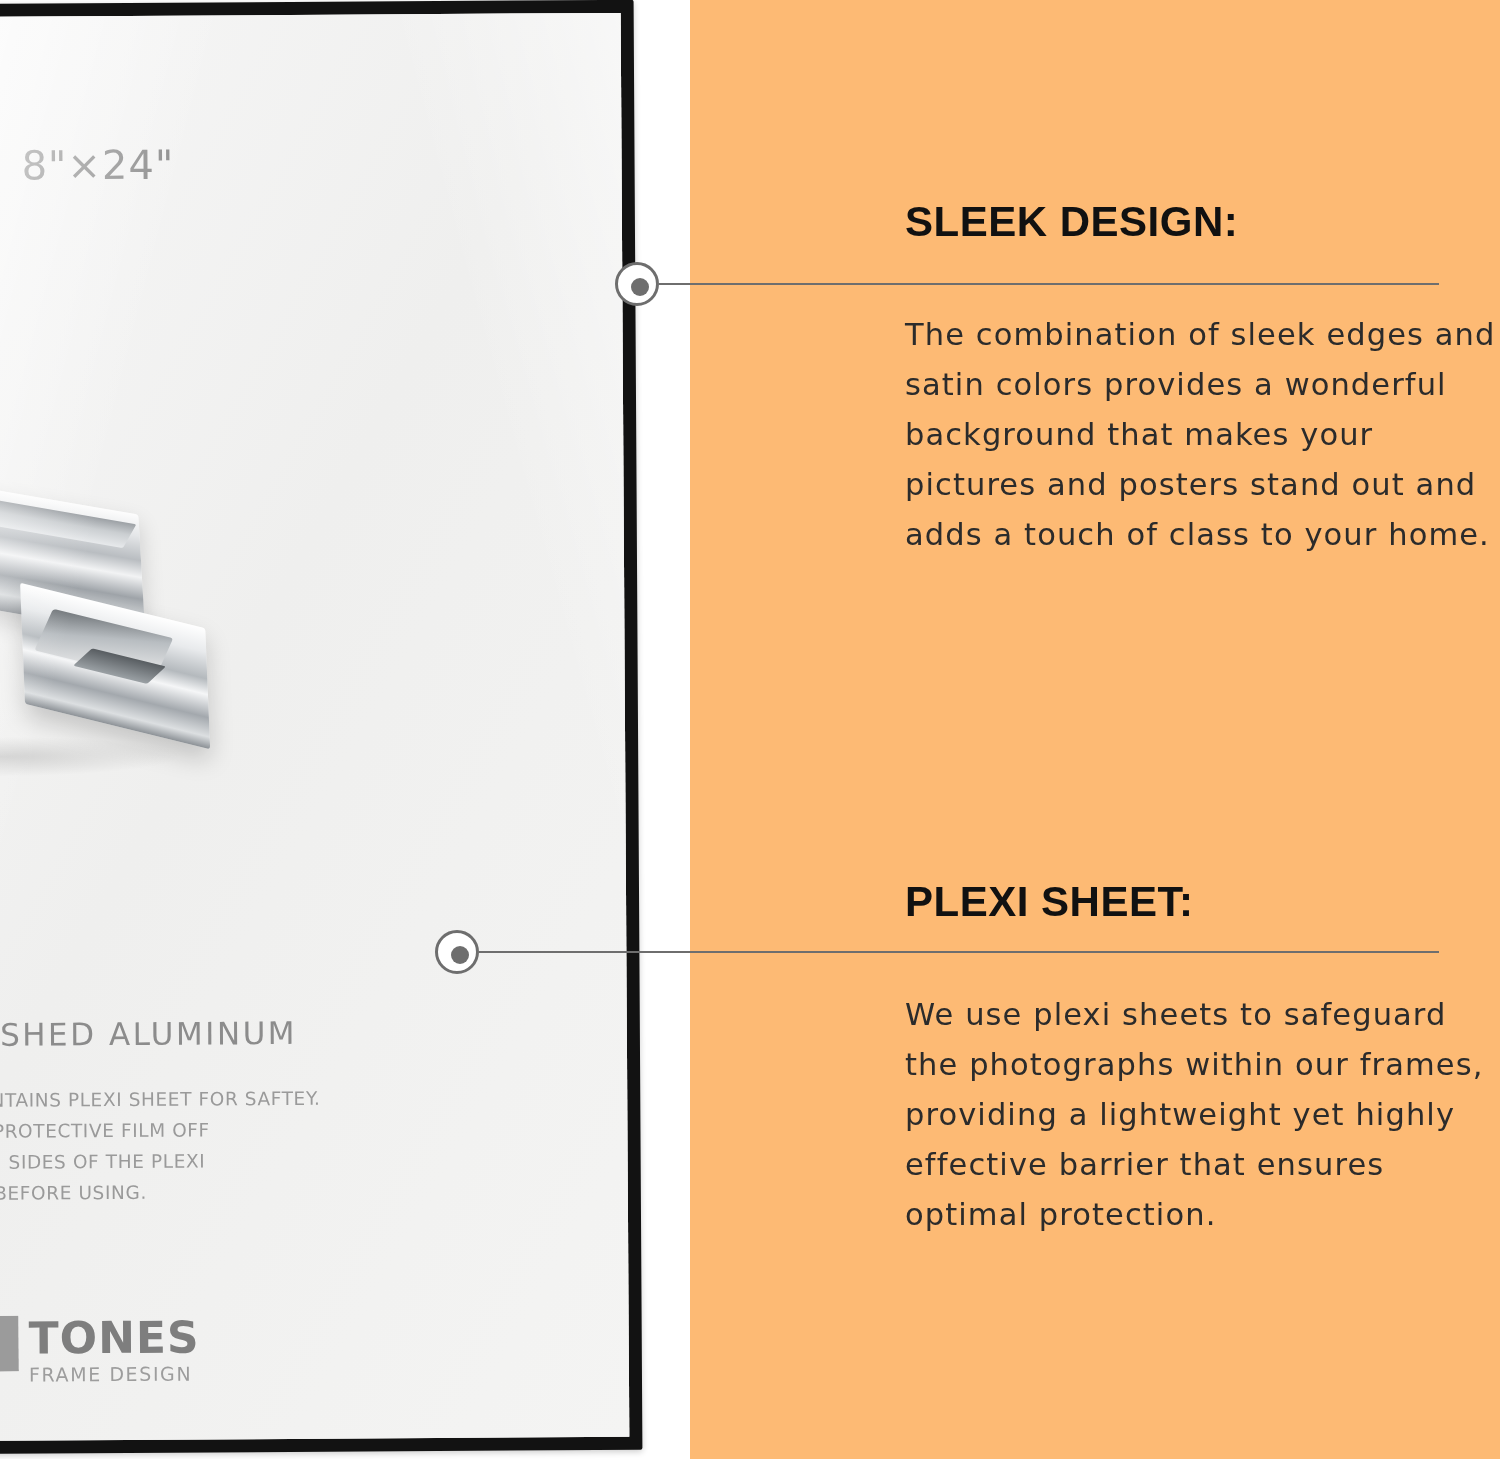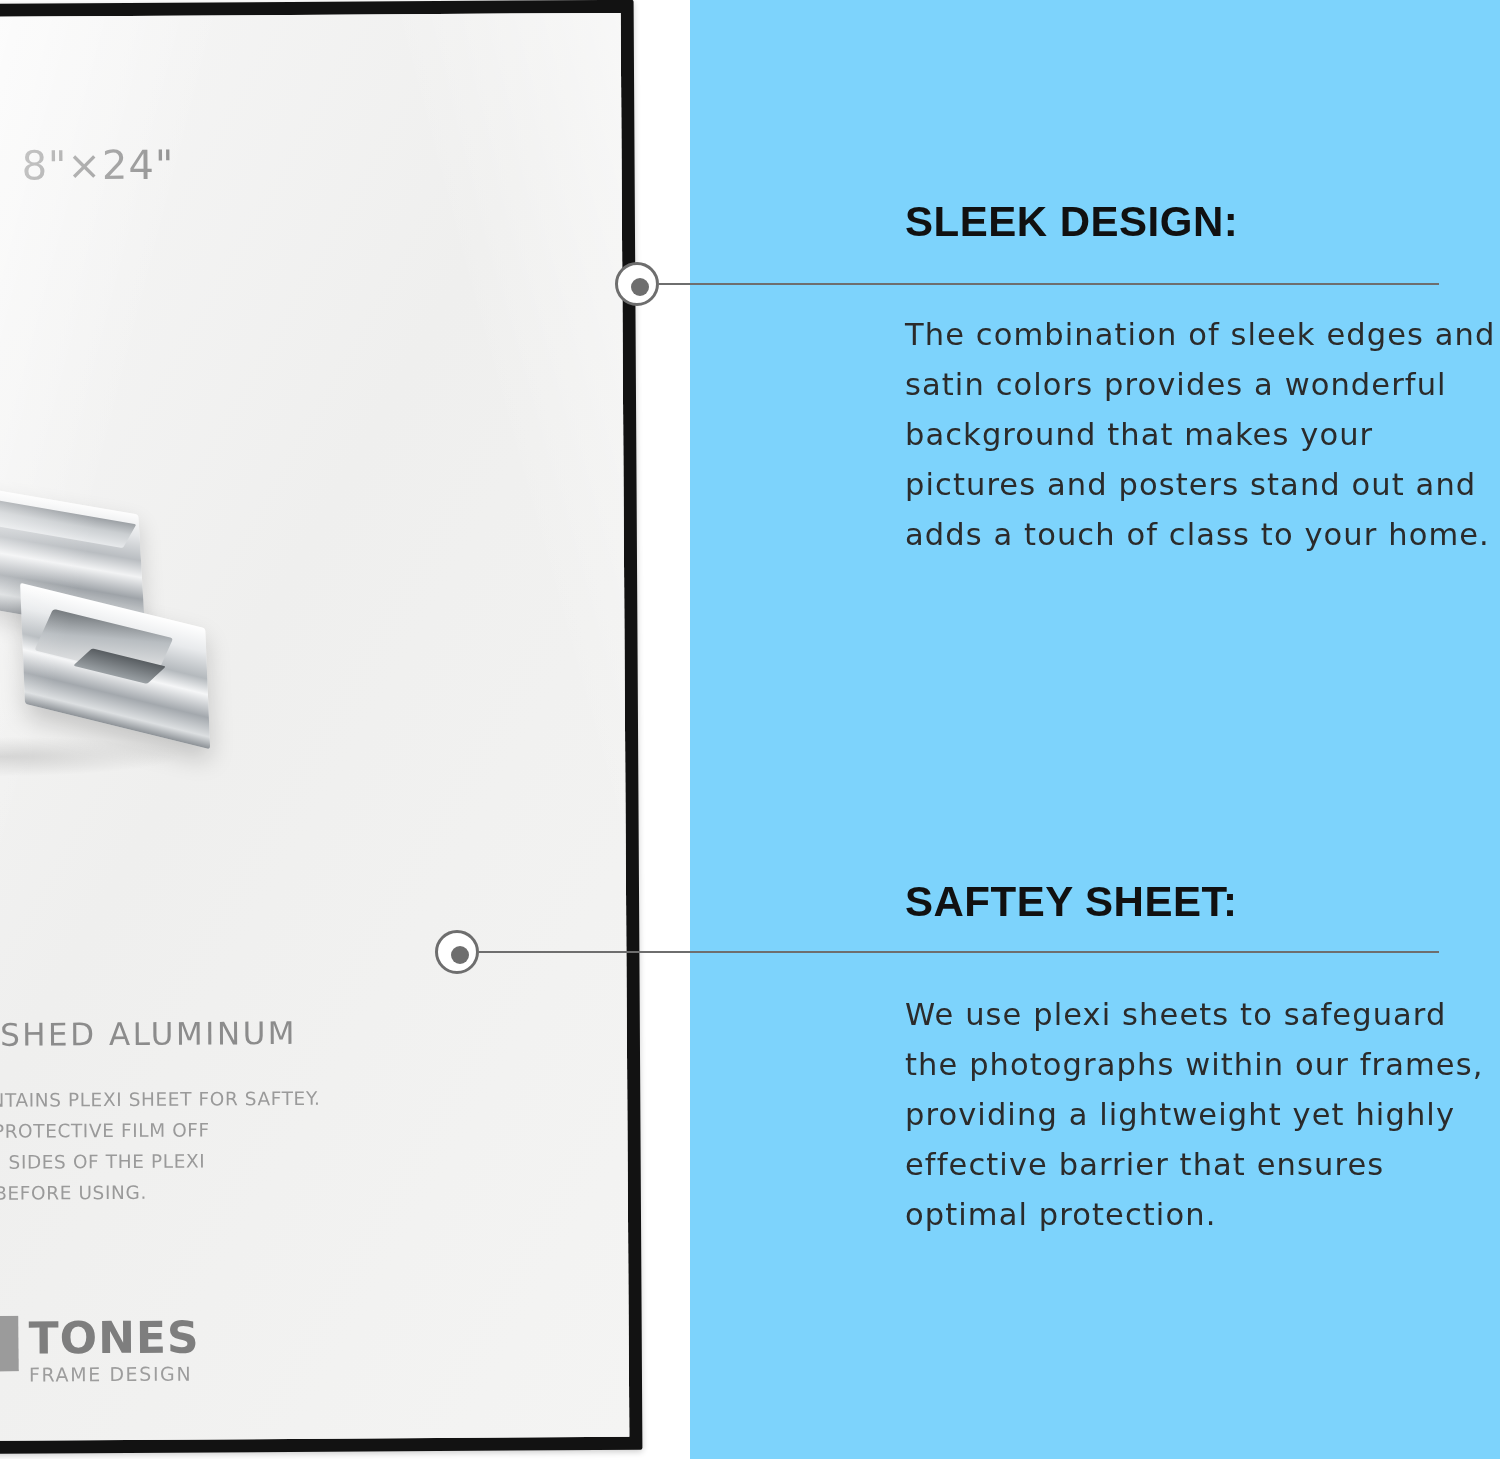--- a/index.html
+++ b/index.html
@@ -189,21 +189,21 @@
     background: radial-gradient(ellipse at center, rgba(0,0,0,0.13) 0%, rgba(0,0,0,0) 70%);
   }
 
   
   .info-col {
     position: absolute;
     left: 690px;
     top: 0;
     width: 810px;
     height: 1459px;
-    background: #7dd3fc;
+    background: #fdba74;
   }
 
   .callout { position: absolute; left: 0; width: 810px; }
   .callout .heading {
     position: absolute;
     left: 215px;
     font-size: 42px;
     font-weight: bold;
     letter-spacing: 0.5px;
     color: #111111;
@@ -322,17 +322,17 @@
     <div class="body">The combination of sleek edges and satin colors provides a wonderful background that makes your pictures and posters stand out and adds a touch of class to your home.</div>
   </div>
 
   <div class="callout" id="callout-plexi">
     <div class="connector" id="connector-plexi">
       <div class="dot-outer">
         <div class="dot-inner"></div>
       </div>
       <div class="leader"></div>
     </div>
-    <div class="heading">SAFTEY SHEET:</div>
+    <div class="heading">PLEXI SHEET:</div>
     <div class="body">We use plexi sheets to safeguard the photographs within our frames, providing a lightweight yet highly effective barrier that ensures optimal protection.</div>
   </div>
 
 </div>
 
 </body></html>

